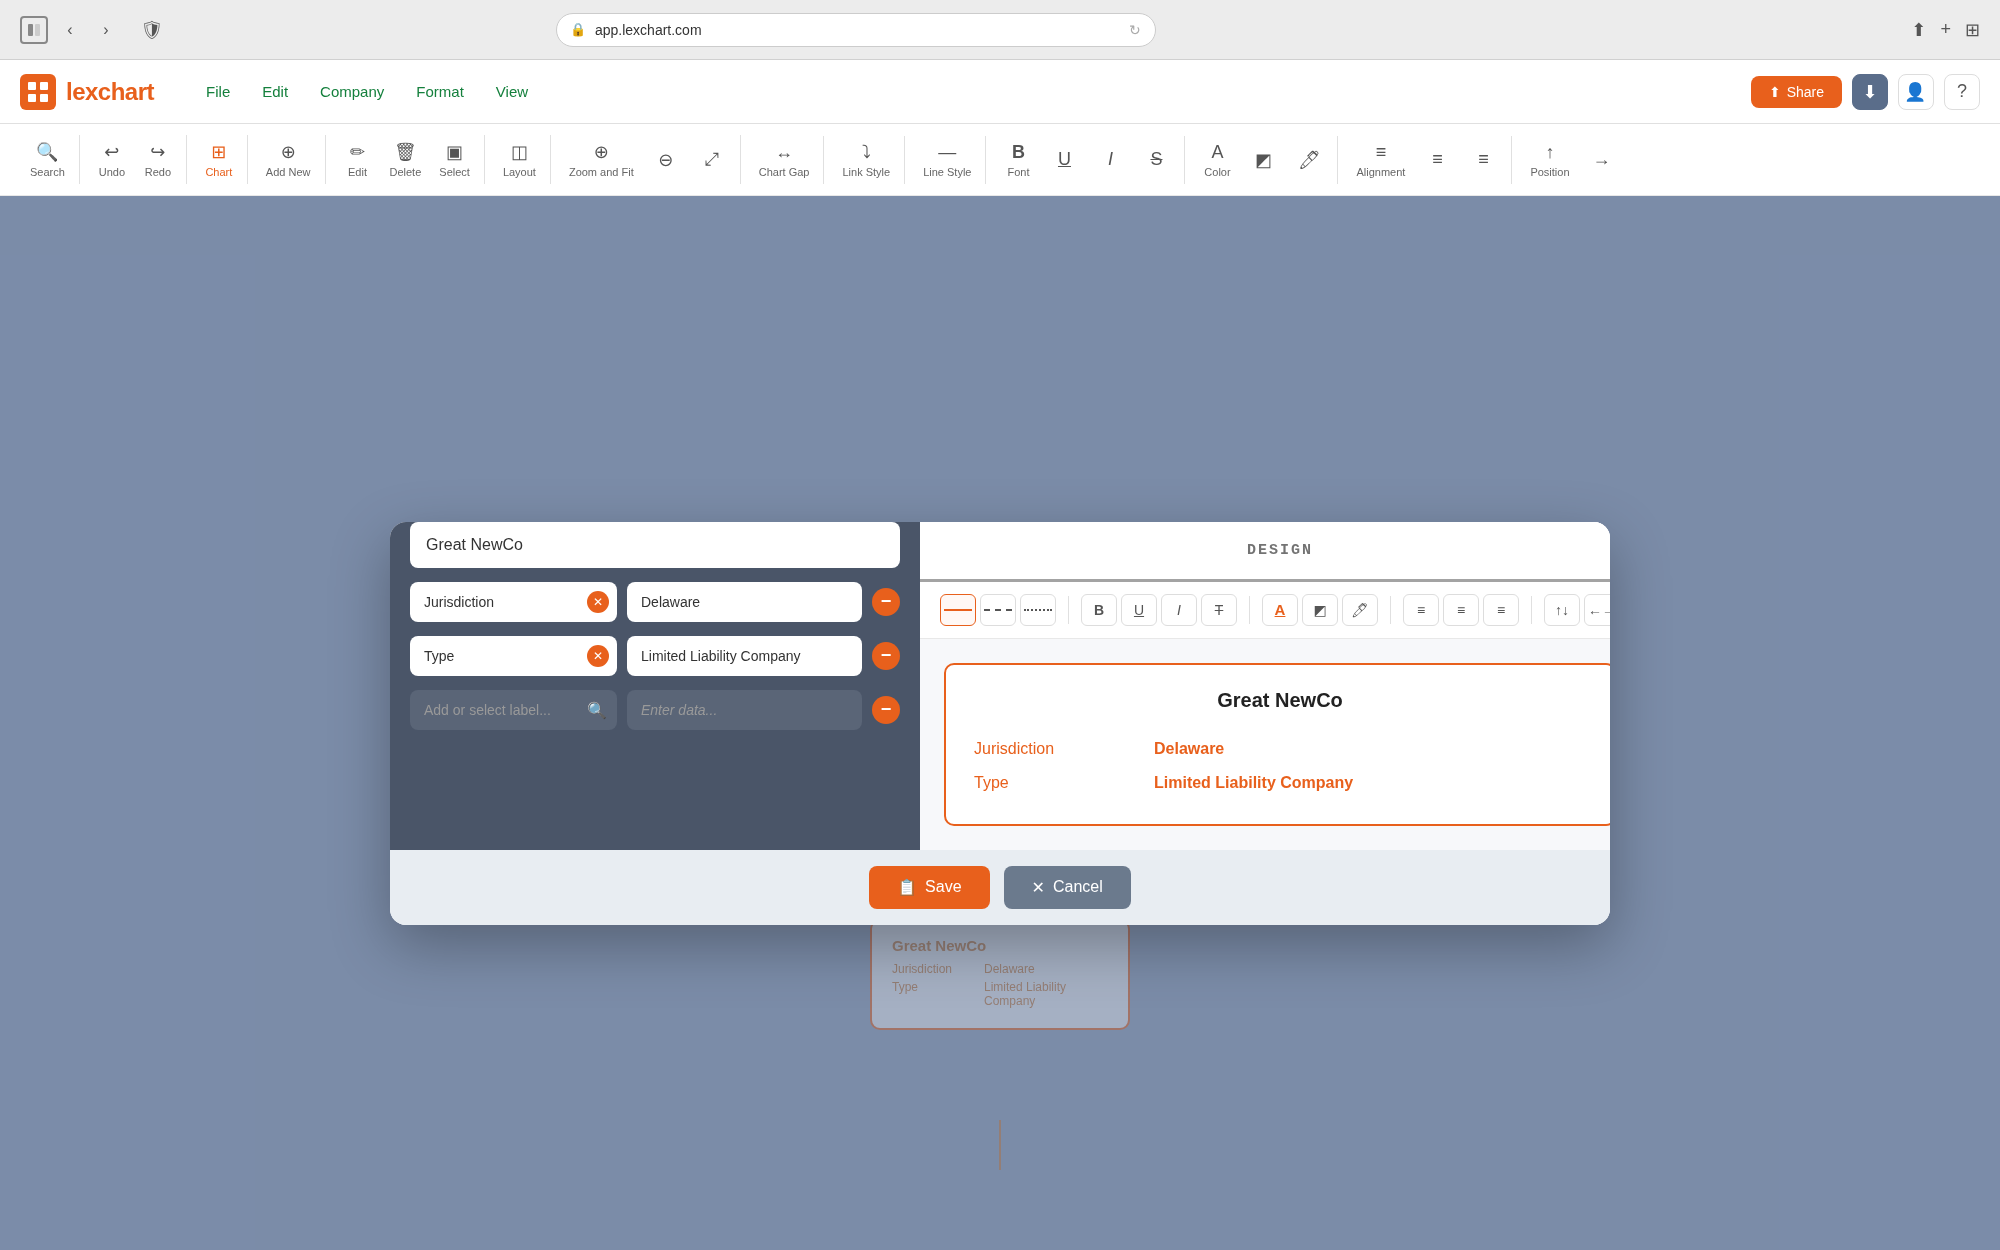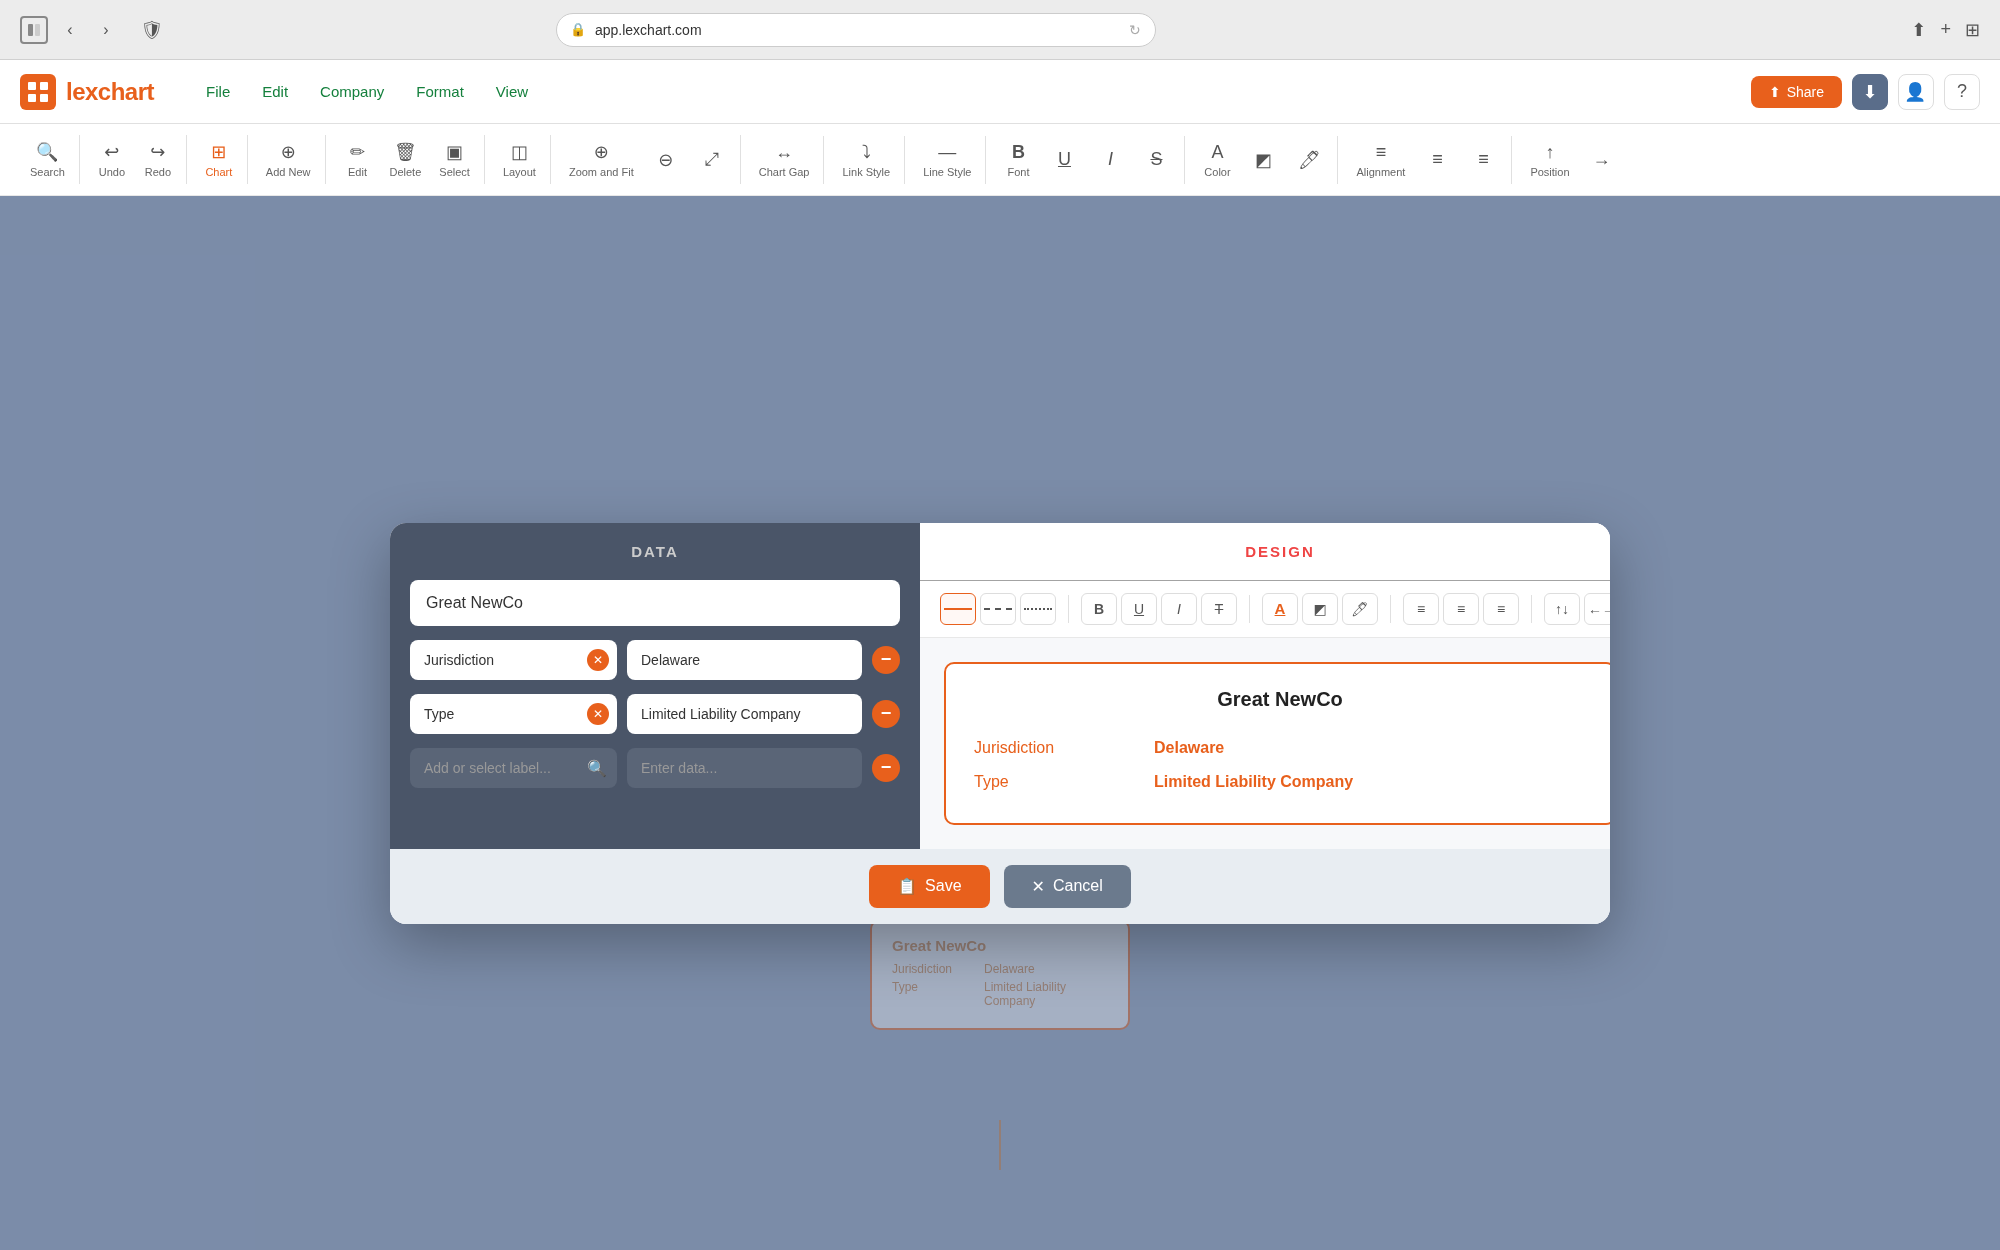--- a/index.html
+++ b/index.html
@@ -371,38 +371,40 @@
       font-size: 16px;
     }
     .enter-data-input {
       flex: 1;
       padding: 12px 14px;
       border-radius: 8px;
       border: none;
       font-size: 14px;
       background: #5a6577;
       color: #86efac;
+      font-style: italic;
     }
     .enter-data-input::placeholder { color: #999; }
 
     
     .design-panel {
       flex: 1;
       background: #f7f8fa;
       padding: 0;
     }
     .design-panel-header {
       text-align: center;
       padding: 20px;
       font-size: 15px;
       font-weight: 700;
-      color: #ef4444;
+      color: #737373;
       letter-spacing: 2px;
-      border-bottom: 1px solid #a3a3a3;
-      background: white;
+      border-bottom: 3px solid #a3a3a3;
+      background: white;
+      font-family: Liberation Mono, monospace;
     }
     .design-toolbar {
       background: white;
       padding: 12px 20px;
       display: flex;
       align-items: center;
       gap: 8px;
       border-bottom: 1px solid #e8e8e8;
     }
     .design-tool-group {
@@ -700,21 +702,20 @@
         <span class="bg-node-value">Limited Liability Company</span>
       </div>
     </div>
   </div>
 
   <div class="modal-overlay">
     <div class="modal">
       <div class="modal-body">
 
         <div class="data-panel">
-          <div class="data-panel-header">DATA</div>
           <div class="data-panel-content">
             <input class="name-input" type="text" value="Great NewCo" style="">
 
             <div class="field-row">
               <div class="label-input-wrap">
                 <input class="label-input" type="text" value="Jurisdiction" style="">
                 <button class="label-clear-btn">✕</button>
               </div>
               <input class="value-input" type="text" value="Delaware" style="">
               <button class="remove-btn">−</button>

